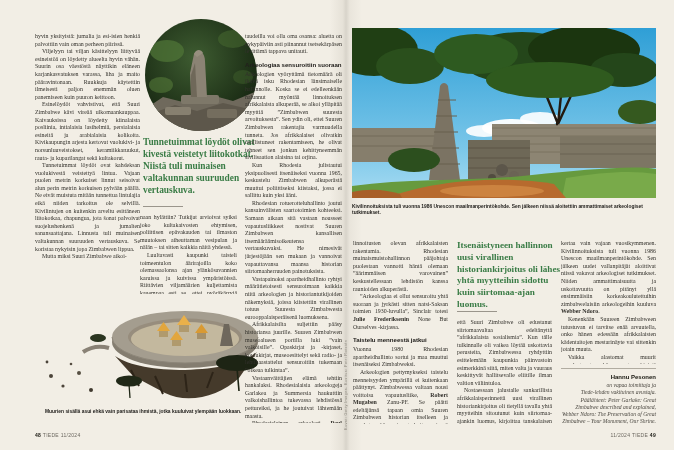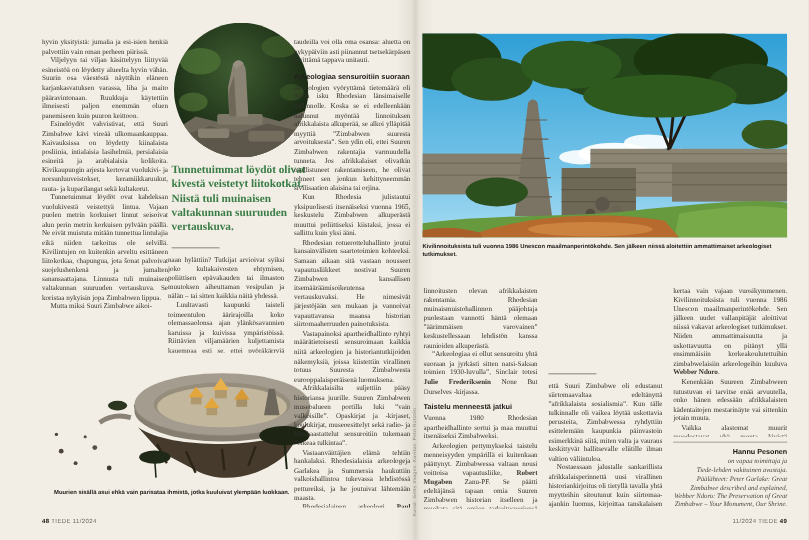--- a/index.html
+++ b/index.html
@@ -192,20 +192,21 @@
   <div class="caption" style="left:352px;top:204px;width:304px;">Kivilinnoituksista tuli vuonna 1986 Unescon maailmanperintökohde. Sen jälkeen niissä aloitettiin ammattimaiset arkeologiset tutkimukset.</div>
 
   <div class="col" style="left:353px;top:240px;width:95px;height:184px;">
       <p class="body">linnoitusten olevan afrikkalaisten rakentamia. Rhodesian muinaismuistohallinnon pääjohtaja puolestaan vannotti häntä olemaan ”äärimmäisen varovainen” keskustellessaan lehdistön kanssa raunioiden alkuperästä.</p>
       <p class="body ind">”Arkeologiaa ei ollut sensuroitu yhtä suoraan ja jyrkästi sitten natsi-Saksan toimien 1930-luvulla”, Sinclair totesi <b>Julie Frederiksenin</b> None But Ourselves -kirjassa.</p>
       <h3 class="colhead">Taistelu menneestä jatkui</h3>
       <p class="body">Vuonna 1980 Rhodesian apartheidhallinto sortui ja maa muuttui itsenäiseksi Zimbabweksi.</p>
       <p class="body ind">Arkeologien pettymykseksi taistelu menneisyyden ympärillä ei kuitenkaan päättynyt. Zimbabwessa valtaan nousi voittoisa vapautusliike, <b>Robert Mugaben</b> Zanu-PF. Se päätti edeltäjänsä tapaan omia Suuren Zimbabwen historian itselleen ja muokata sitä omien tarkoitusperiensä mukaan.</p>
     </div>
 
+  <div class="pullquote small" style="left: 457px; top: 240px; width: 106px; color: rgb(58, 124, 70);">Itsenäistyneen hallinnon uusi virallinen historiankirjoitus oli lähes yhtä myytteihin sidottu kuin siirtomaa-ajan luomus.</div>
   <div class="shortrule" style="left:457px;top:311px;width:40px;"></div>
 
   <div class="col" style="left:457px;top:319px;width:95px;height:105px;">
       <p class="body">että Suuri Zimbabwe oli edustanut siirtomaavaltaa edeltänyttä ”afrikkalaista sosialismia”. Kun tälle tulkinnalle oli vaikea löytää uskottavia perusteita, Zimbabwessa ryhdyttiin esittelemään kaupunkia päinvastoin esimerkkinä siitä, miten valta ja vauraus keskittyvät hallitsevalle eliitille ilman valtion väliintuloa.</p>
       <p class="body ind">Nostaessaan jalustalle sankarillista afrikkalaisperinnettä uusi virallinen historiankirjoitus oli tietyllä tavalla yhtä myytteihin sitoutunut kuin siirtomaa-ajankin luomus, kirjoittaa tanskalaisen Roskilden yliopiston yhteiskuntatieteiden professori .</p>
     </div>
 
   <div class="col" style="left:561px;top:240px;width:95px;height:124px;">
       <p class="body">kertaa vain vajaan vuosikymmenen. Kivilinnoituksista tuli vuonna 1986 Unescon maailmanperintökohde. Sen jälkeen uudet vallanpitäjät aloittivat niissä vakavat arkeologiset tutkimukset. Niiden ammattimaisuutta ja uskottavuutta on pitänyt yllä ensimmäisiin korkeakoulutettuihin zimbabwelaisiin arkeologeihin kuuluva <b>Webber Ndoro</b>.</p>
       <p class="body ind">Kenenkään Suureen Zimbabween tutustuvan ei tarvitse enää arvuutella, onko hänen edessään afrikkalaisten kädentaitojen mestarinäyte vai sittenkin jotain muuta.</p>

